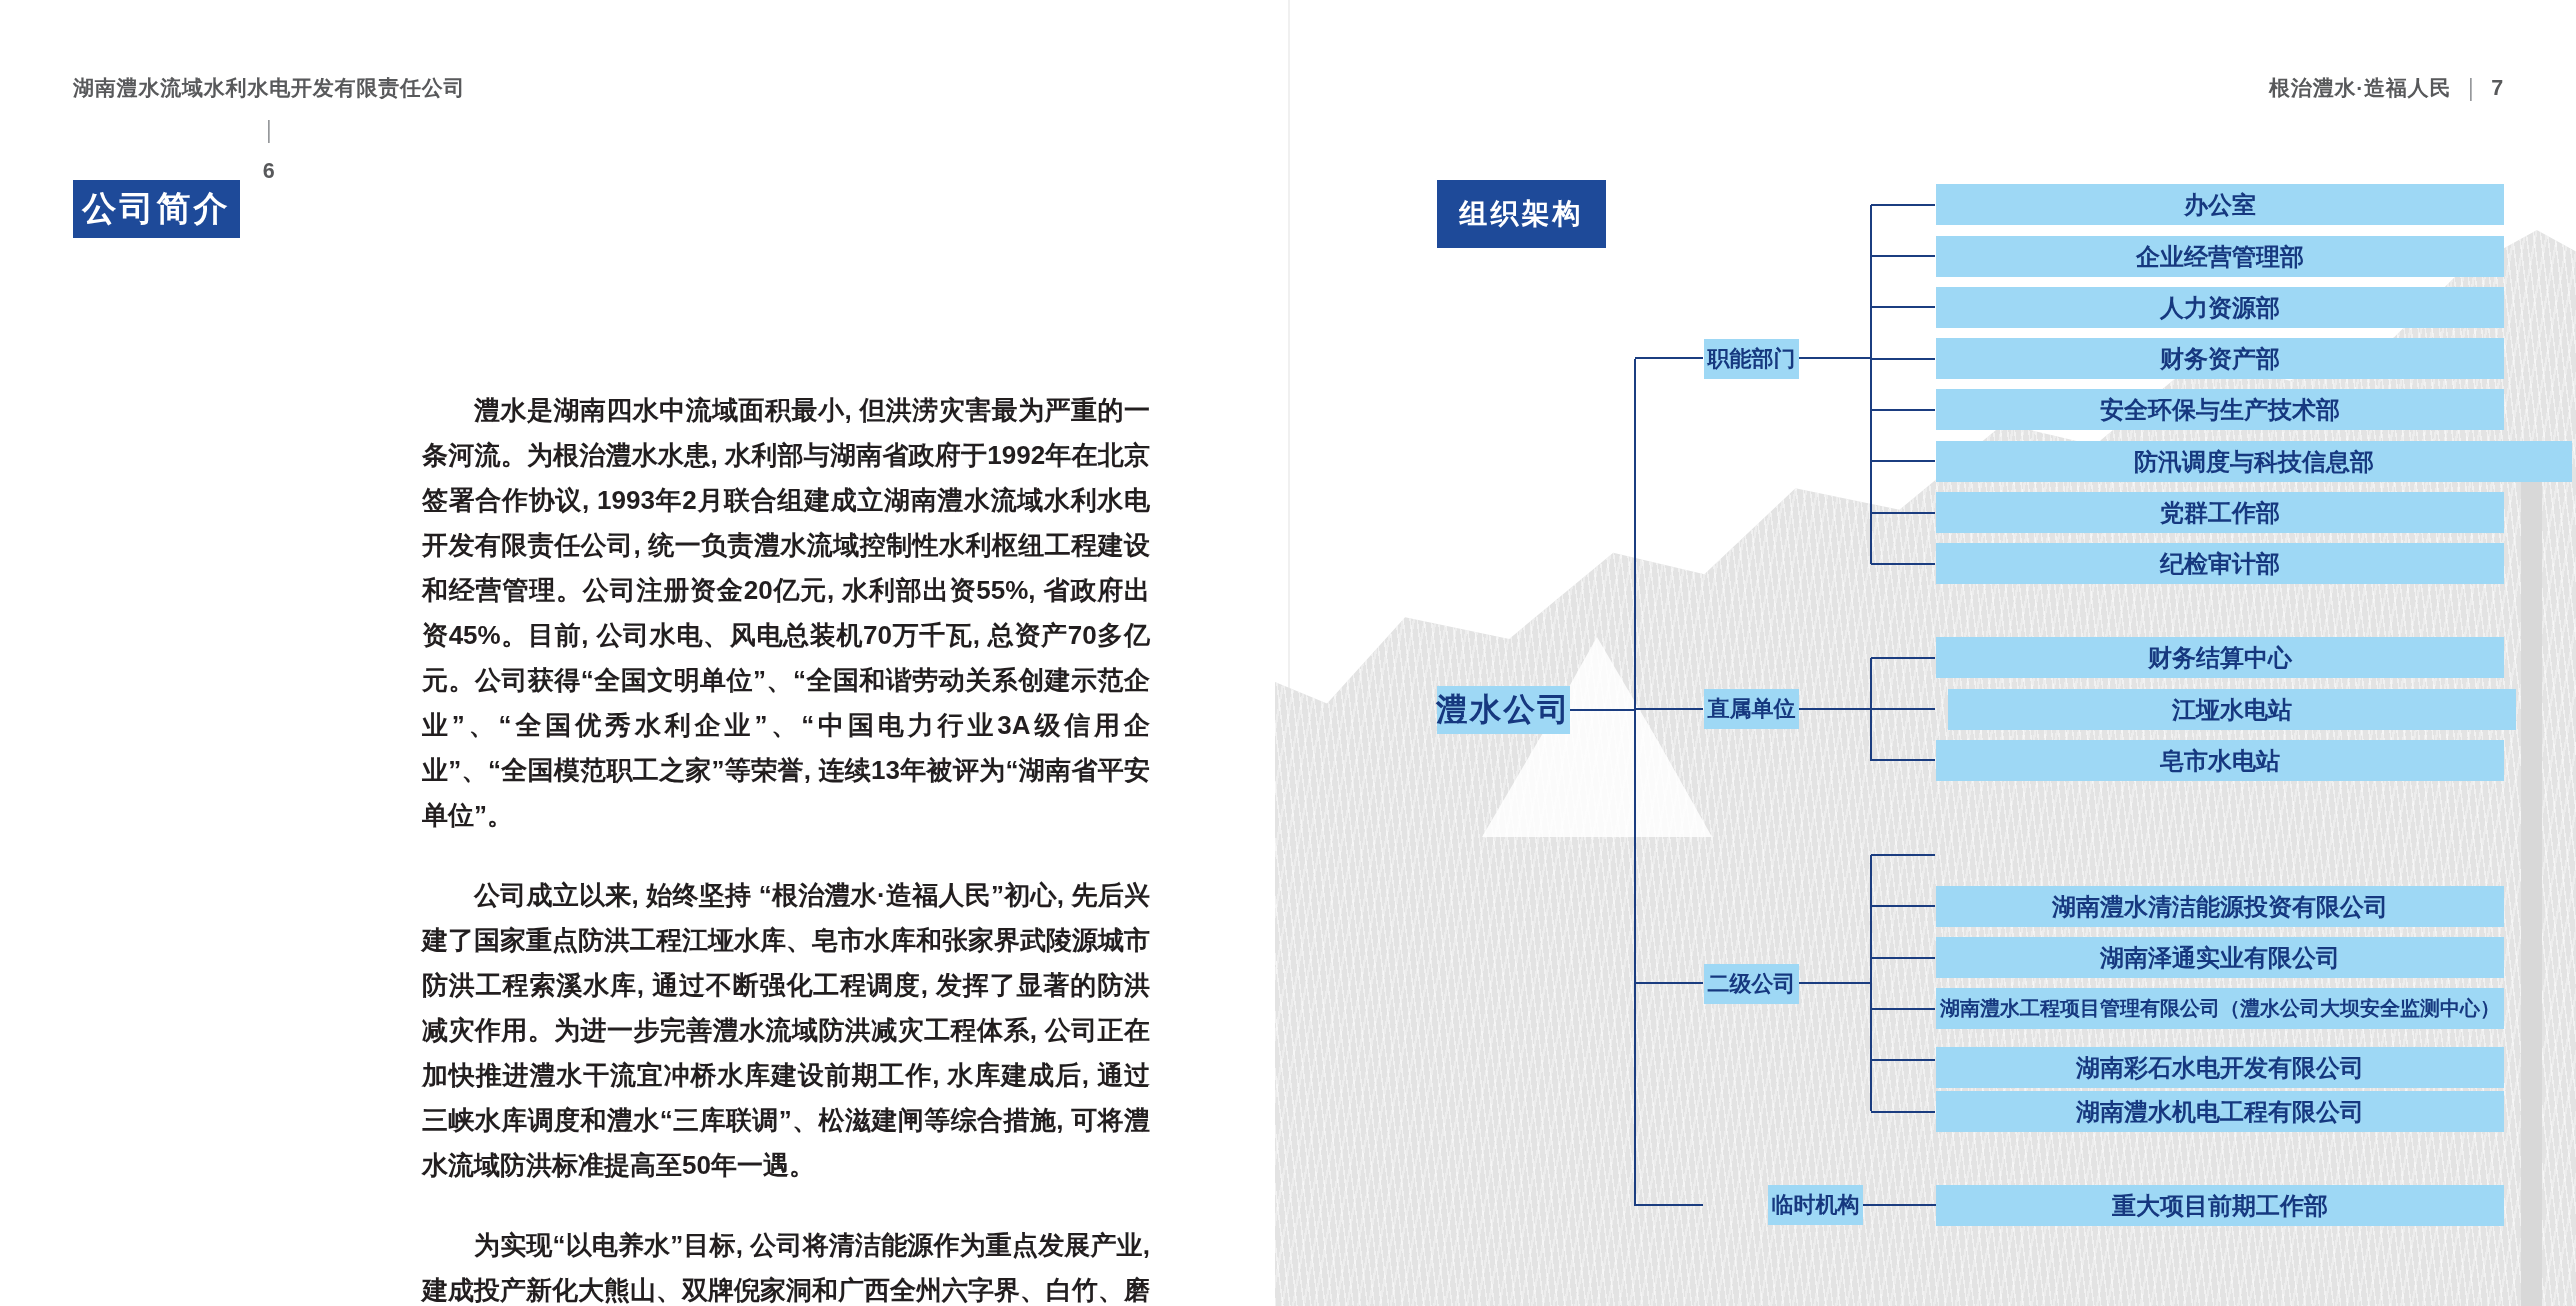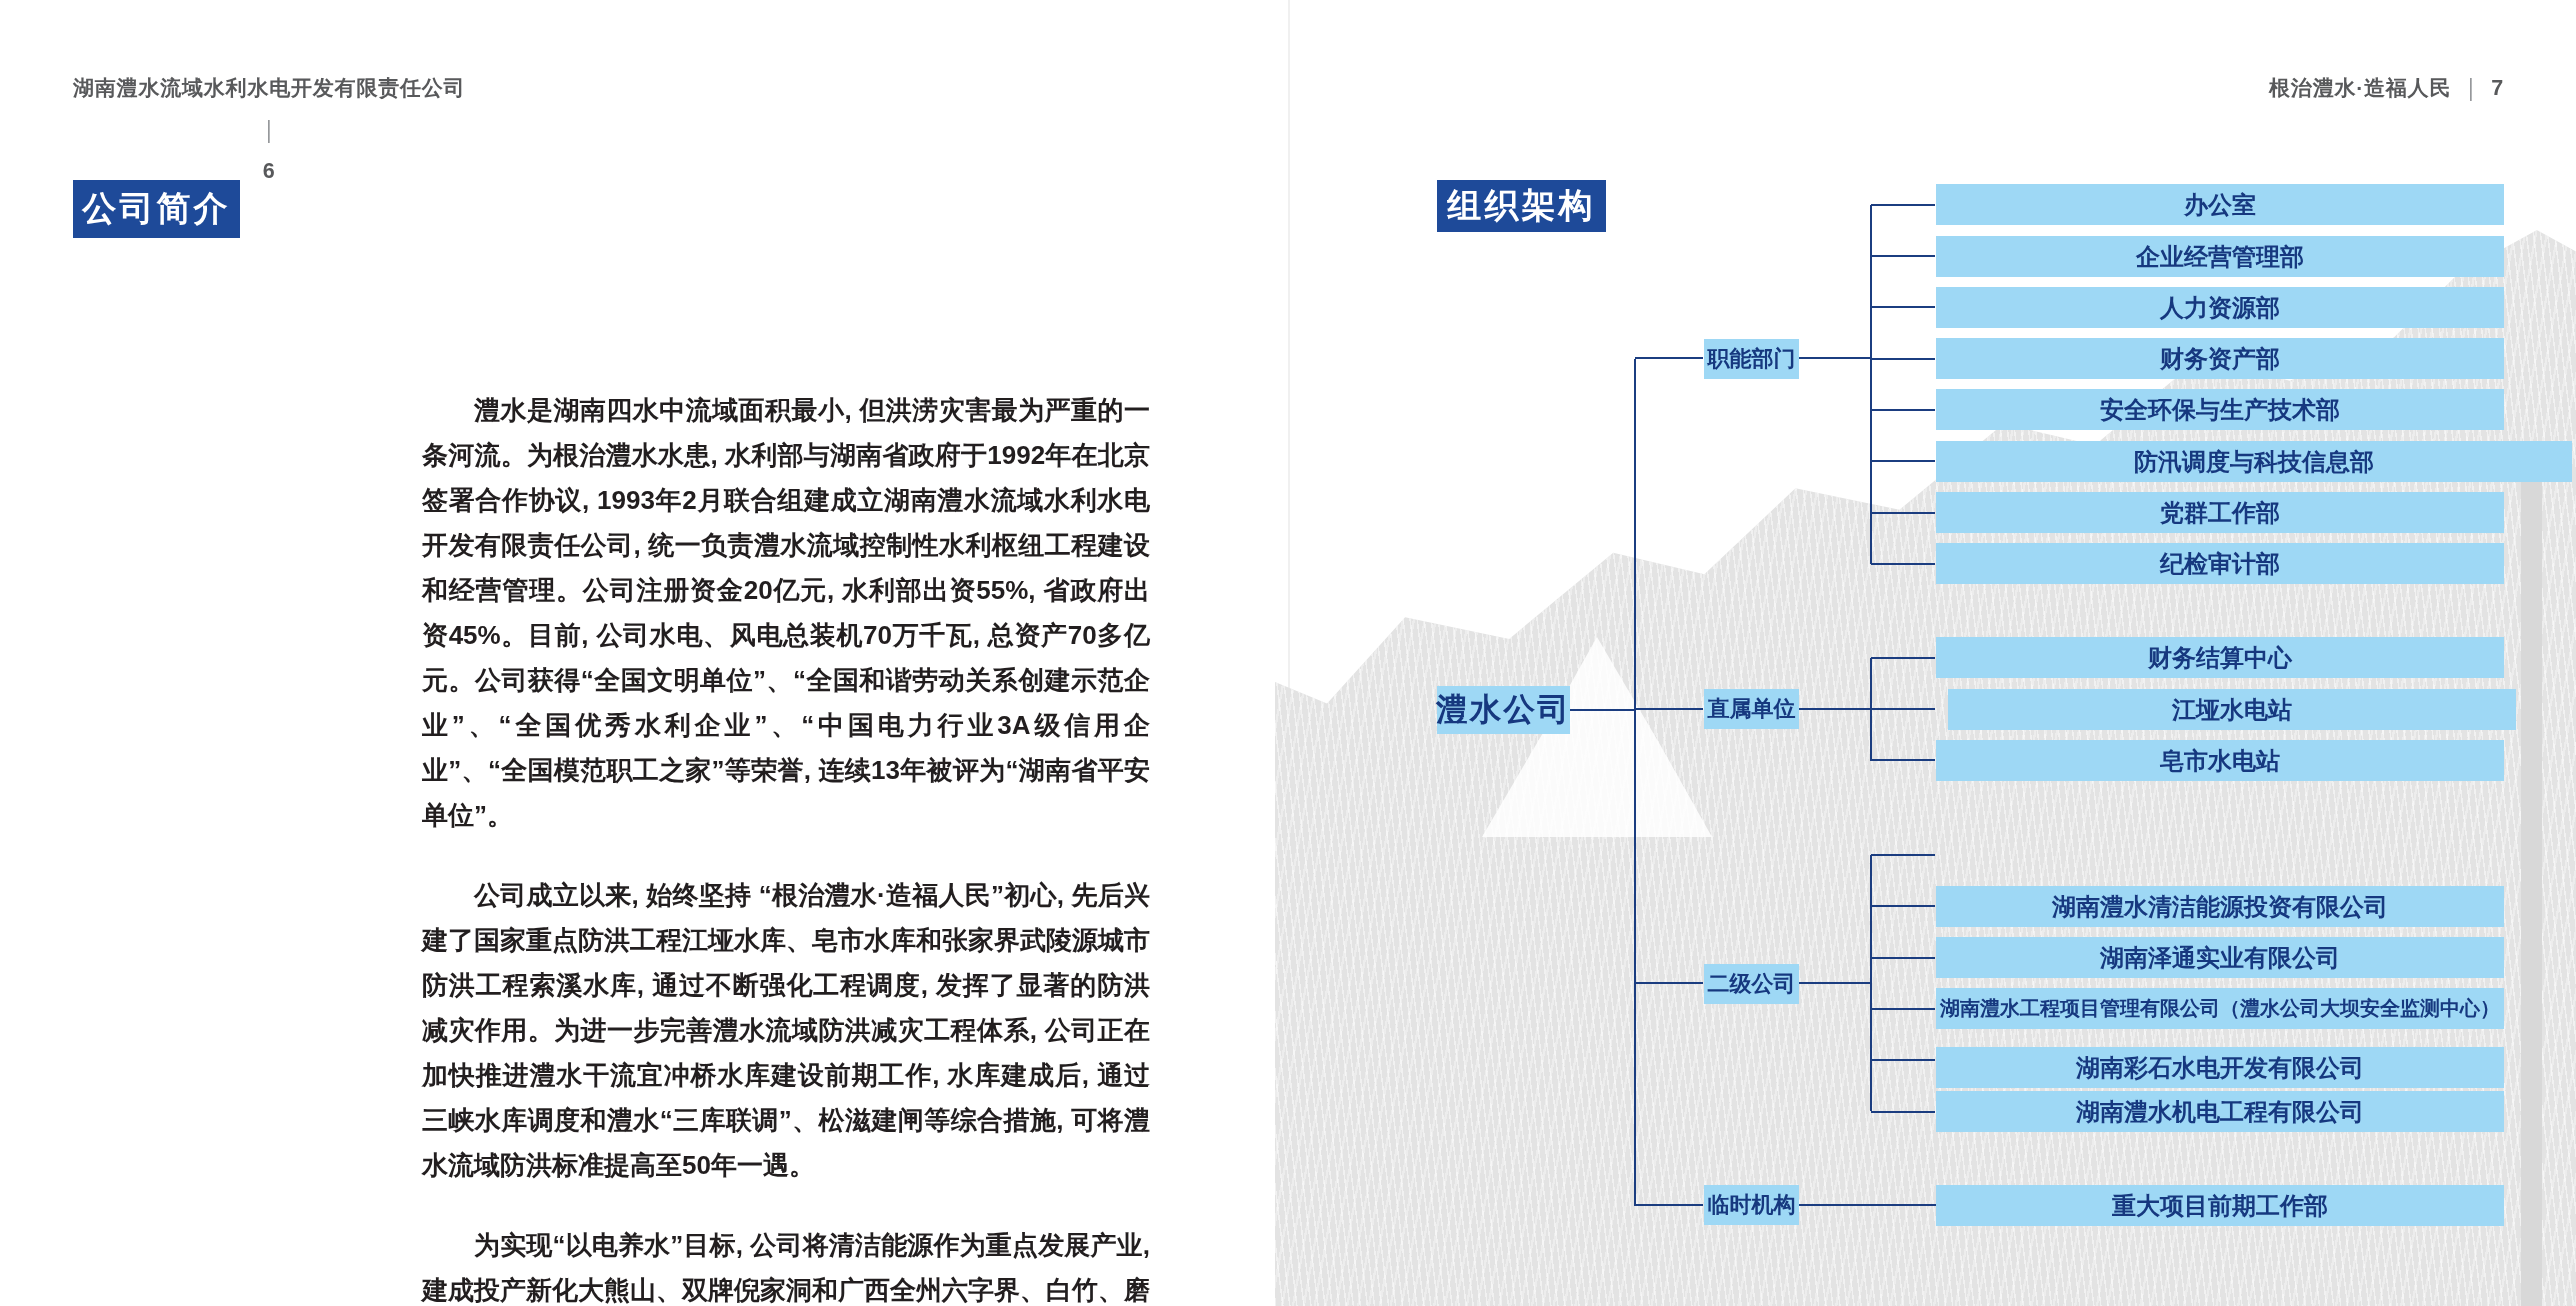--- a/index.html
+++ b/index.html
@@ -81,21 +81,21 @@
     </div>
 </div>
 
 <div>
   <div class="running-header" style="right:72px;">
     <span>根治澧水·造福人民</span>
     <span class="sep">|</span>
     <span class="pagenum">7</span>
   </div>
 
-  <div class="section-title" style="left:1437px;top:180px;width:169px;height:52px;font-size:34px;background:#1e4a99;z-index:5;">组织架构</div>
+  <div class="section-title" style="left:1437px;top:180px;width:169px;height:68px;font-size:28px;background:#1e4a99;z-index:5;">组织架构</div>
 
   <div id="org-chart">
       <div class="org-root" style="left: 1437px; top: 686px; width: 133px; height: 48px; font-size: 31.5px; background: rgb(158, 216, 245); color: rgb(22, 56, 127);">澧水公司</div>
       <div class="org-line" style="left: 1634px; top: 359px; width: 2.3px; height: 847px; background: rgb(27, 61, 128);"></div>
       <div class="org-line" style="left: 1570px; top: 709px; width: 65px; height: 2.3px; background: rgb(27, 61, 128);"></div>
       <div class="org-branch" style="left: 1704px; top: 339px; width: 95px; height: 40px; font-size: 22px; background: rgb(158, 216, 245); color: rgb(22, 56, 127);">职能部门</div>
       <div class="org-line" style="left: 1635px; top: 357px; width: 68px; height: 2.3px; background: rgb(27, 61, 128);"></div>
       <div class="org-line" style="left: 1799px; top: 357px; width: 72px; height: 2.3px; background: rgb(27, 61, 128);"></div>
       <div class="org-line" style="left: 1870px; top: 205px; width: 2.3px; height: 359px; background: rgb(27, 61, 128);"></div>
       <div class="org-line" style="left: 1871px; top: 204px; width: 64px; height: 2.3px; background: rgb(27, 61, 128);"></div>
@@ -132,19 +132,19 @@
       <div class="org-line" style="left: 1871px; top: 905px; width: 64px; height: 2.3px; background: rgb(27, 61, 128);"></div>
       <div class="org-line" style="left: 1871px; top: 957px; width: 64px; height: 2.3px; background: rgb(27, 61, 128);"></div>
       <div class="org-line" style="left: 1871px; top: 1008px; width: 64px; height: 2.3px; background: rgb(27, 61, 128);"></div>
       <div class="org-line" style="left: 1871px; top: 1059px; width: 64px; height: 2.3px; background: rgb(27, 61, 128);"></div>
       <div class="org-line" style="left: 1871px; top: 1111px; width: 64px; height: 2.3px; background: rgb(27, 61, 128);"></div>
       <div class="org-bar" style="left: 1936px; top: 886px; width: 568px; height: 41px; font-size: 24px; background: rgb(158, 216, 245); color: rgb(22, 56, 127);">湖南澧水清洁能源投资有限公司</div>
       <div class="org-bar" style="left: 1936px; top: 937px; width: 568px; height: 41px; font-size: 24px; background: rgb(158, 216, 245); color: rgb(22, 56, 127);">湖南泽通实业有限公司</div>
       <div class="org-bar" style="left: 1936px; top: 988px; width: 568px; height: 41px; font-size: 20px; background: rgb(158, 216, 245); color: rgb(22, 56, 127);">湖南澧水工程项目管理有限公司（澧水公司大坝安全监测中心）</div>
       <div class="org-bar" style="left: 1936px; top: 1040px; width: 568px; height: 41px; font-size: 24px; background: rgb(158, 216, 245); color: rgb(22, 56, 127); margin-top: 7px;">湖南彩石水电开发有限公司</div>
       <div class="org-bar" style="left: 1936px; top: 1091px; width: 568px; height: 41px; font-size: 24px; background: rgb(158, 216, 245); color: rgb(22, 56, 127);">湖南澧水机电工程有限公司</div>
-      <div class="org-branch" style="left: 1704px; top: 1185px; width: 95px; height: 40px; font-size: 22px; background: rgb(158, 216, 245); color: rgb(22, 56, 127);">临时机构</div>
+      <div class="org-branch" style="left: 1768px; top: 1185px; width: 95px; height: 40px; font-size: 22px; background: rgb(158, 216, 245); color: rgb(22, 56, 127);">临时机构</div>
       <div class="org-line" style="left: 1635px; top: 1204px; width: 68px; height: 2.3px; background: rgb(27, 61, 128);"></div>
       <div class="org-line" style="left: 1799px; top: 1204px; width: 137px; height: 2.3px; background: rgb(27, 61, 128);"></div>
       <div class="org-bar" style="left: 1936px; top: 1185px; width: 568px; height: 41px; font-size: 24px; background: rgb(158, 216, 245); color: rgb(22, 56, 127);">重大项目前期工作部</div>
     </div>
 </div>
 
 
 </body></html>

